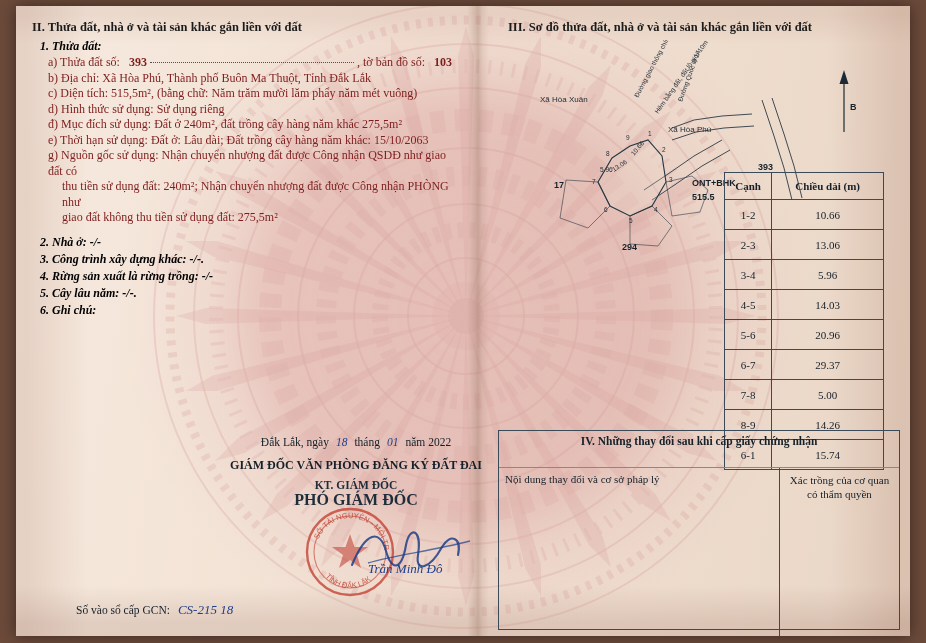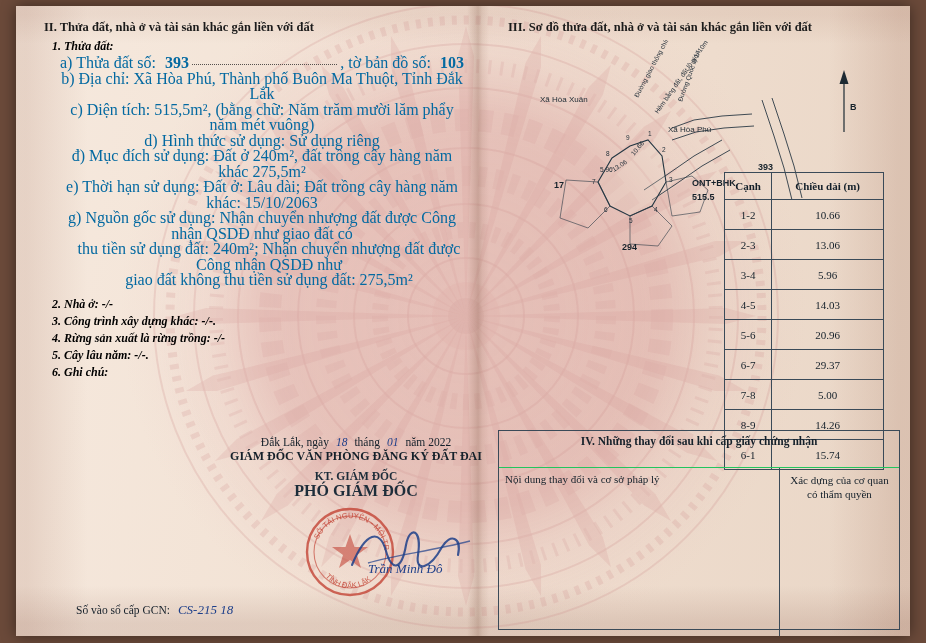--- a/index.html
+++ b/index.html
@@ -34,25 +34,25 @@
     background:linear-gradient(90deg,rgba(120,80,60,.00),rgba(120,80,60,.20) 40%,rgba(120,80,60,.26) 50%,rgba(120,80,60,.10) 70%,rgba(120,80,60,0));
     pointer-events:none;
   }
   
   #rosette{
     position:absolute;left:120px;top:-20px;width:660px;height:660px;
     opacity:.42;pointer-events:none;
   }
   
   .sec-title{font-weight:bold;font-size:12.5px;color:#1b1b1b;}
-  .lbl{font-size:16px;color:#0369a1;line-height:15.5px;text-align:center;}
+  .lbl{font-size:12px;color:#7f1d1d;line-height:15.5px;}
   .bold{font-weight:bold;}
   .row-line{display:flex;align-items:baseline;gap:3px;}
   
-  #left{position:absolute;left:16px;top:14px;width:420px;margin-left:12px;}
+  #left{position:absolute;left:16px;top:14px;width:420px;}
   #left .head{margin-bottom:4px;}
   #left .sub{font-style:italic;font-weight:bold;font-size:12px;margin:2px 0 1px 8px;}
   #left .item{margin-left:16px;}
   #left .cont{margin-left:30px;}
   
   .dots{flex:1;border-bottom:1px dotted #55504d;transform:translateY(-3px);min-width:12px;}
   
   #right{position:absolute;left:492px;top:14px;width:390px;}
   
   #map{position:absolute;left:510px;top:34px;width:340px;height:260px;}
@@ -65,21 +65,21 @@
   #edge-table th,#edge-table td{
     border:1px solid #3a4a58;font-size:11px;text-align:center;height:27px;
     color:#14202a;font-family:"Liberation Serif",serif;
   }
   #edge-table th{font-weight:bold;height:24px;}
   
   #sign{position:absolute;left:212px;top:430px;width:256px;text-align:center;color:#14202a;}
   #sign .l1{font-size:11.5px;}
   #sign .l2{font-size:12px;font-weight:bold;letter-spacing:.1px;margin-top:2px;}
   #sign .l3{font-size:12px;font-weight:bold;margin-top:1px;}
-  #sign .l4{font-size:12px;font-weight:bold;margin-top:1px;}
+  #sign .l4{font-size:12px;font-weight:bold;margin-top:10px;}
   #sign .l5{font-size:11.5px;font-weight:bold;margin-top:6px;color:#1d2d3a;}
   #sign .l6{font-size:16px;font-weight:bold;color:#1d2d3a;}
   .hand{font-family:"Liberation Serif",serif;font-style:italic;color:#1d3f8a;}
   #seal{position:absolute;left:288px;top:500px;width:92px;height:92px;pointer-events:none;}
   #sig-scrawl{position:absolute;left:330px;top:505px;width:140px;height:80px;pointer-events:none;}
   #signer-name{position:absolute;left:352px;top:555px;font-size:13px;}
   
   #book-no{position:absolute;left:60px;top:596px;font-size:11.5px;color:#15202a;}
   #book-no .hw{font-size:13px;}
   
@@ -169,21 +169,21 @@
       <span>, tờ bản đồ số:</span>
       <span class="bold" style="margin-left:6px">103</span>
     </div>
 
     <div class="lbl item">b) Địa chỉ:  Xã Hòa Phú, Thành phố Buôn Ma Thuột, Tỉnh Đắk Lắk</div>
     <div class="lbl item">c) Diện tích:      515,5m², (bằng chữ: Năm trăm mười lăm phẩy năm mét vuông)</div>
     <div class="lbl item">d) Hình thức sử dụng:  Sử dụng riêng</div>
     <div class="lbl item">đ) Mục đích sử dụng:  Đất ở 240m², đất trồng cây hàng năm khác 275,5m²</div>
     <div class="lbl item">e) Thời hạn sử dụng:  Đất ở: Lâu dài; Đất trồng cây hàng năm khác: 15/10/2063</div>
     <div class="lbl item">g) Nguồn gốc sử dụng: Nhận chuyển nhượng đất được Công nhận QSDĐ như giao đất có</div>
-    <div class="lbl cont">thu tiền sử dụng đất: 240m²; Nhận chuyển nhượng đất được Công nhận QSDĐ như</div>
+    <div class="lbl cont">thu tiền sử dụng đất: 240m²; Nhận chuyển nhượng đất được Công nhận PHÒNG như</div>
     <div class="lbl cont">giao đất không thu tiền sử dụng đất: 275,5m²</div>
 
     <div class="sub" style="margin-top:9px">2. Nhà ở:  -/-</div>
     <div class="sub">3. Công trình xây dựng khác: -/-.</div>
     <div class="sub">4. Rừng sản xuất là rừng trồng: -/-</div>
     <div class="sub">5. Cây lâu năm:  -/-.</div>
     <div class="sub">6. Ghi chú:</div>
   </div>
 
   <div id="right">
@@ -331,21 +331,21 @@
 
   <div id="signer-name" class="hand">Trần Minh Đô</div>
 
   <div id="sec4">
     <div class="t-head">IV. Những thay đổi sau khi cấp giấy chứng nhận</div>
     <div class="cols">
       <div class="c1">
         <div>Nội dung thay đổi và cơ sở pháp lý</div>
       </div>
       <div class="c2">
-        <div>Xác dựng của cơ quan</div>
+        <div>Xác trồng của cơ quan</div>
         <div>có thẩm quyền</div>
       </div>
     </div>
   </div>
 
   <div id="book-no" class="row-line">
     <span>Số vào sổ cấp GCN:</span>
     <span class="hw hand" style="margin-left:5px">CS-215 18</span>
   </div>
 

